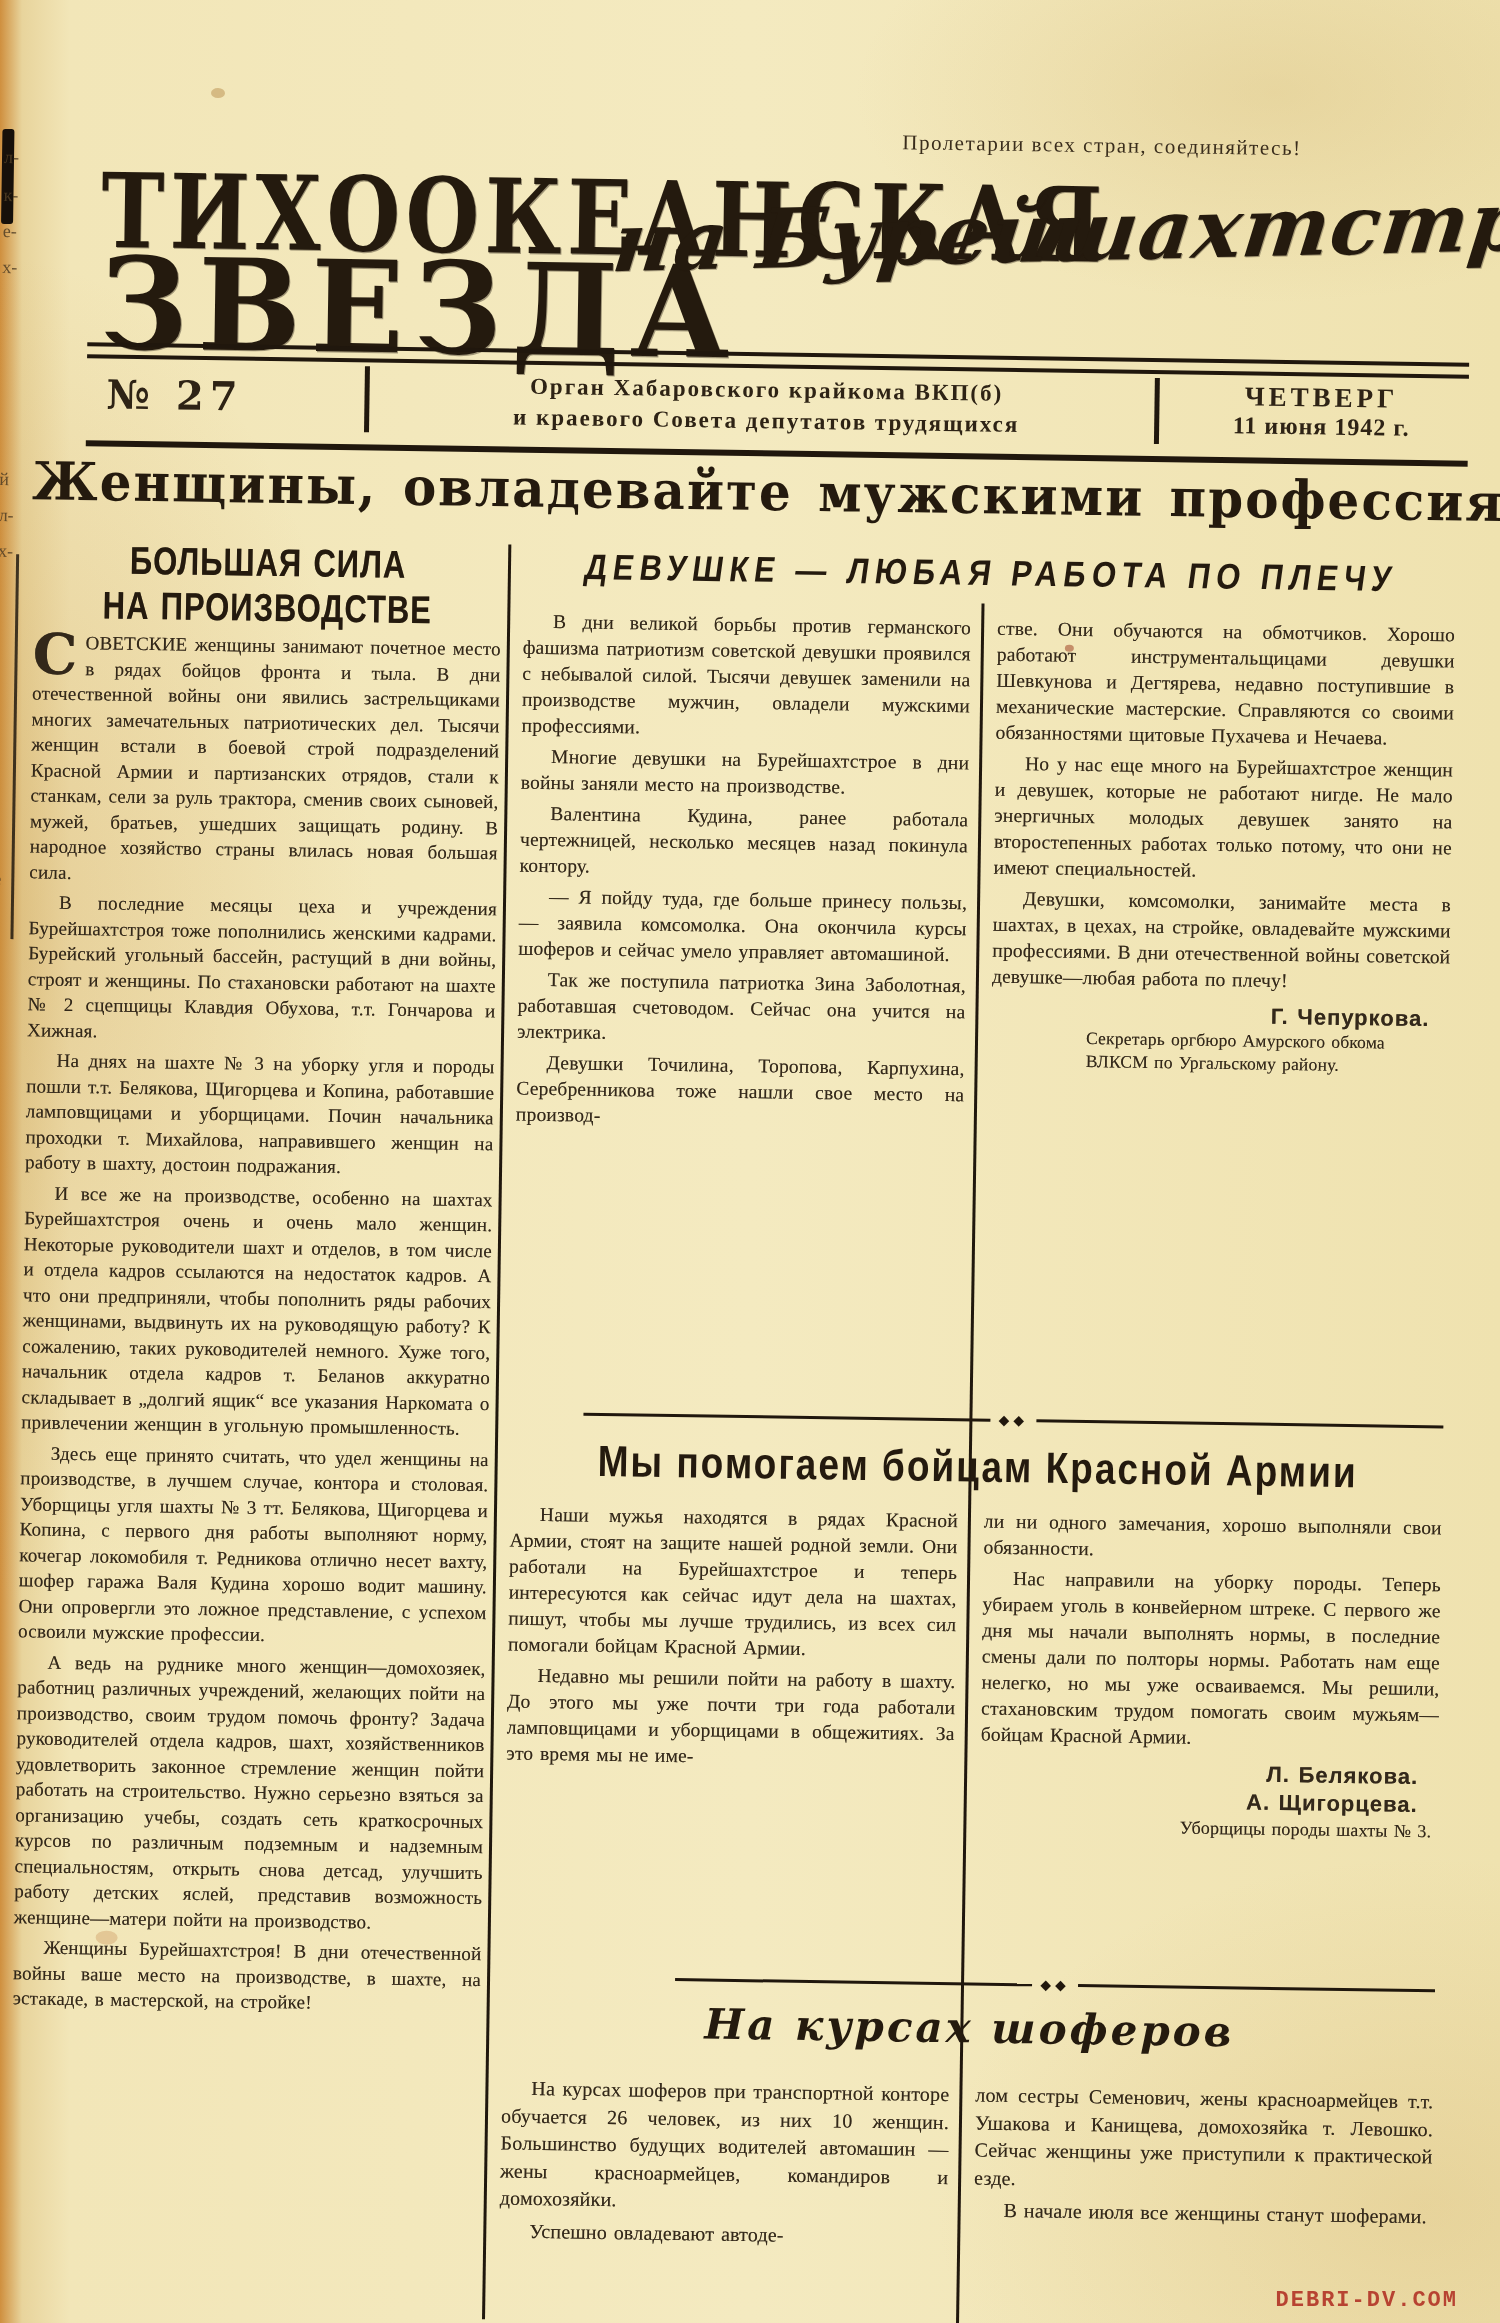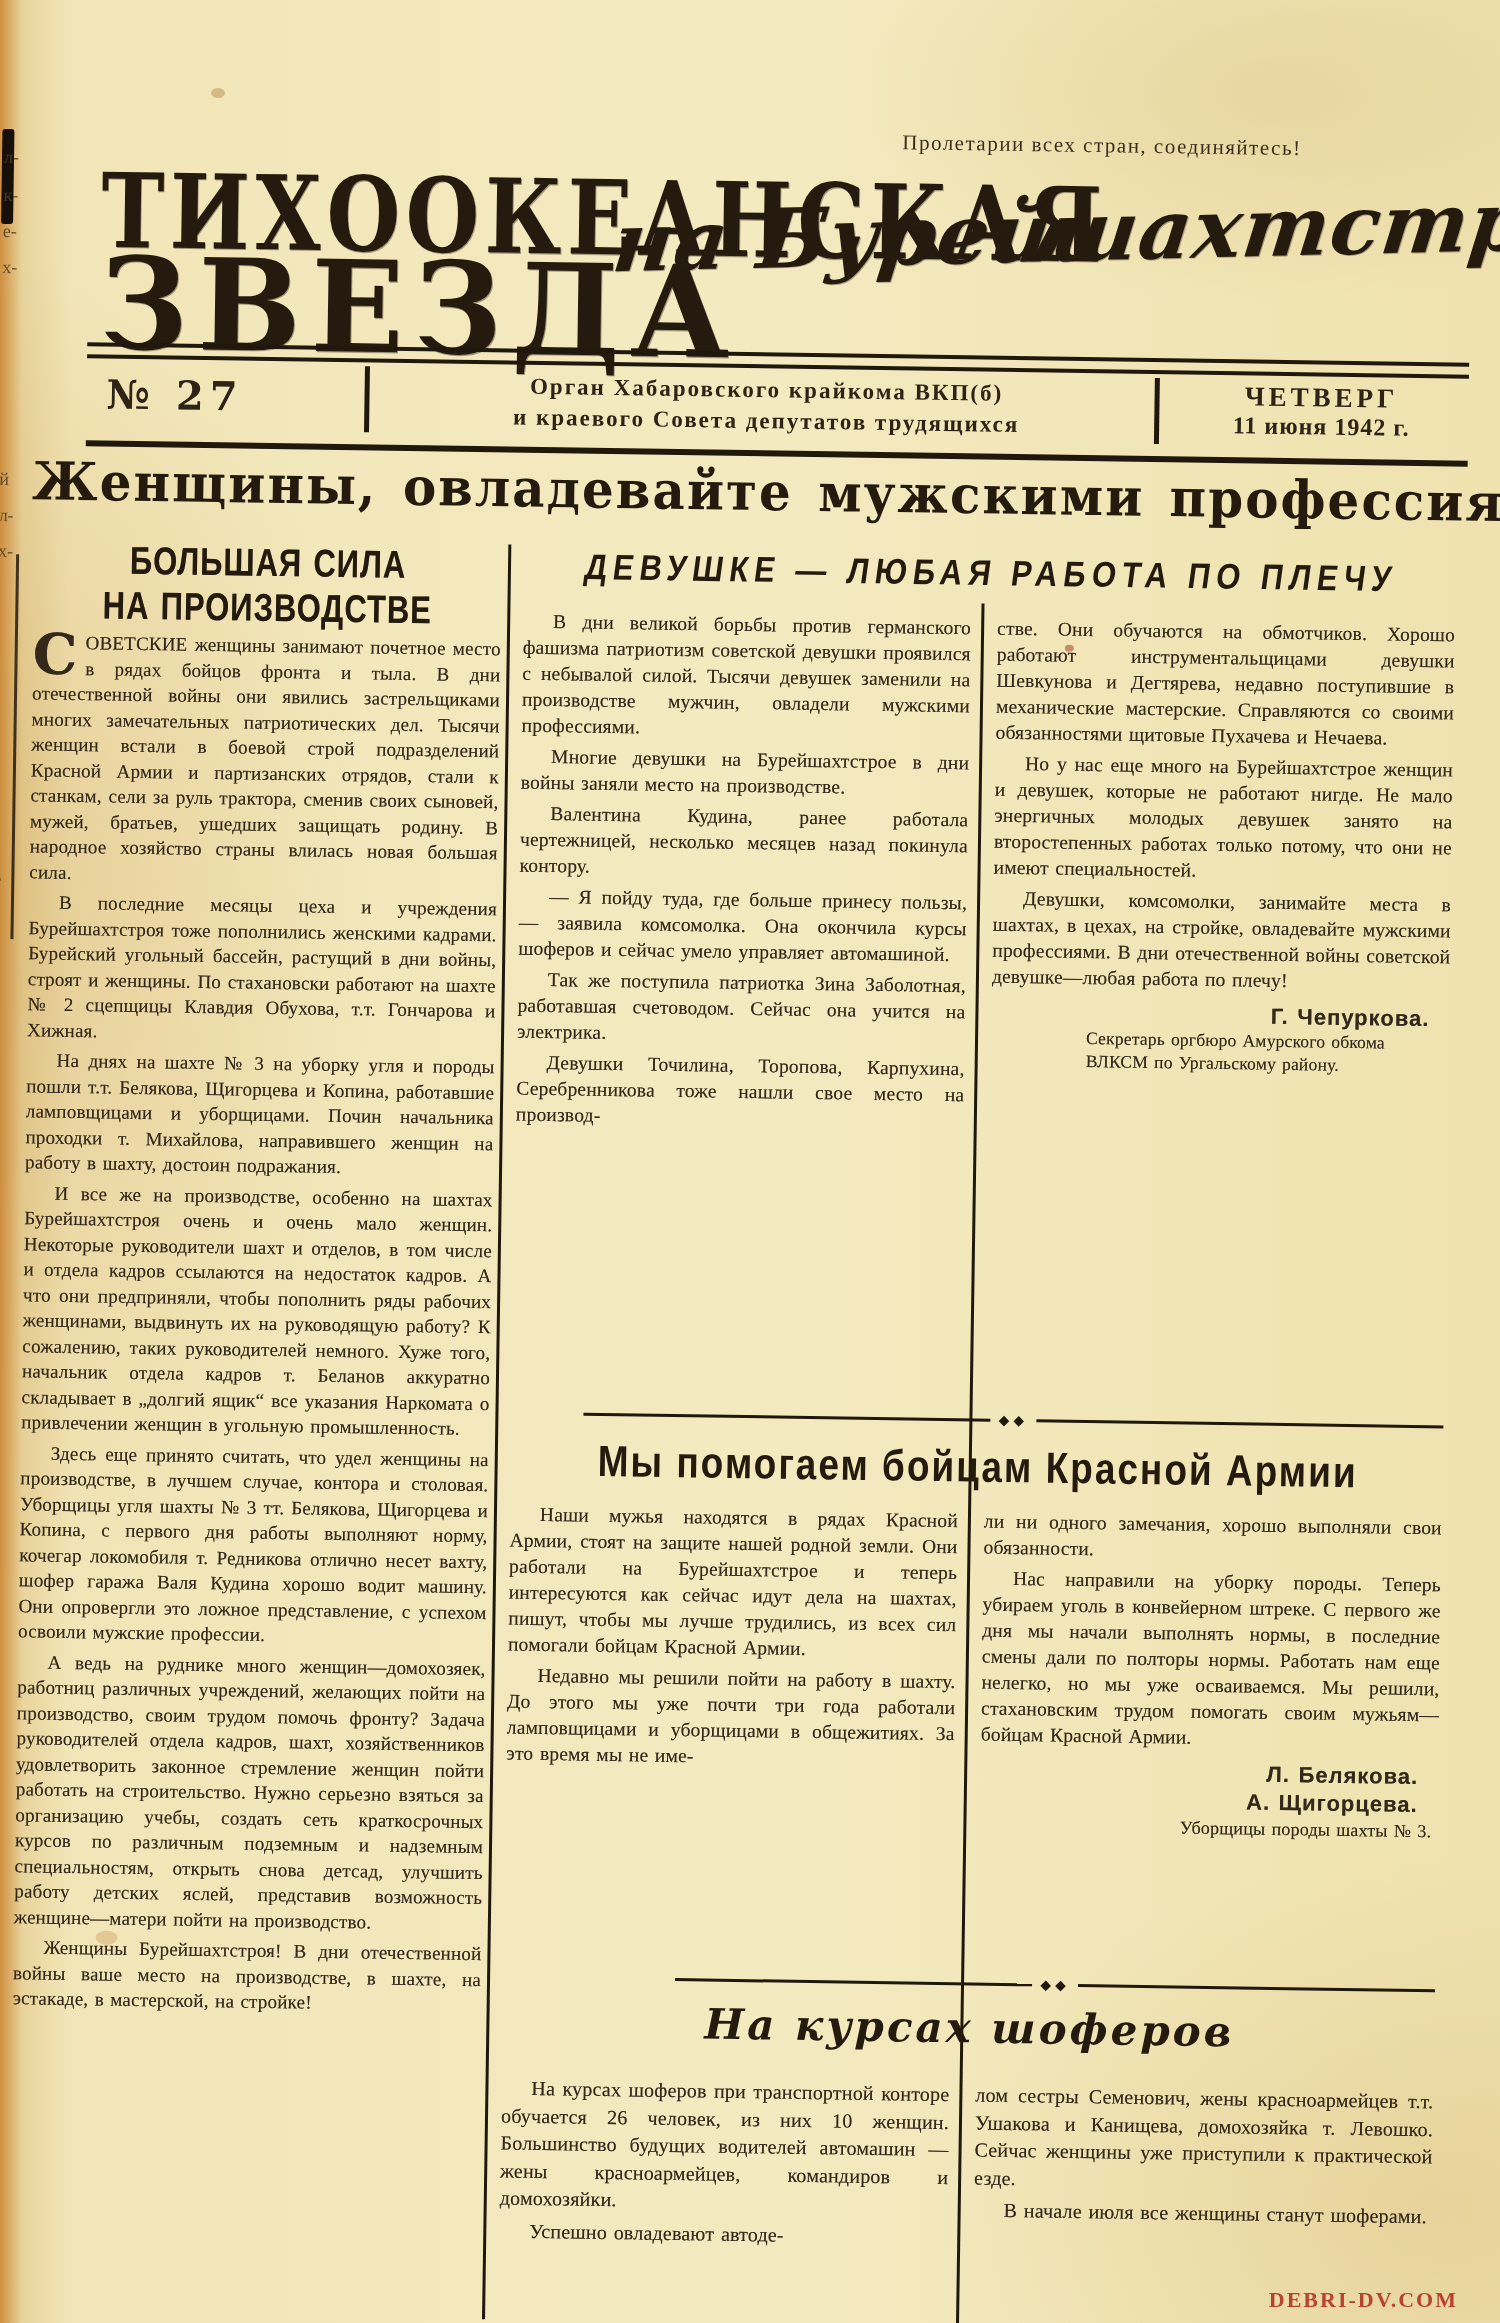--- a/index.html
+++ b/index.html
@@ -64,21 +64,21 @@
   .sig{font-weight:bold;text-align:right;font-size:22px;font-family:"Liberation Sans",sans-serif;
        letter-spacing:1px;margin-top:10px;padding-right:20px;}
   .sig-note{font-size:17.5px;line-height:23px;margin-top:6px;padding-left:95px;text-align:left;text-indent:0;}
   .sig-note2{font-size:18px;text-align:right;margin-top:4px;padding-right:6px;}
 
   .divider{position:absolute;display:flex;align-items:center;color:#20170d;}
   .divider::before,.divider::after{content:"";flex:1;height:3px;background:#20170d;}
   .divider span{font-size:14px;letter-spacing:4px;padding:0 8px;}
 
   .margin-frag{position:absolute;left:2px;font-size:18px;color:#503e25;opacity:.85;}
-  .watermark{position:absolute;right:42px;bottom:10px;font-family:Liberation Serif, serif;
+  .watermark{position:absolute;right:42px;bottom:10px;font-family:Liberation Mono, monospace;
     font-weight:bold;font-size:22px;letter-spacing:2px;color:#b23326;opacity:.9;}
   .spine-blob{position:absolute;left:0;top:140px;width:12px;height:95px;background:#17100a;border-radius:3px;}
   .edge-line{position:absolute;left:20px;top:565px;width:3px;height:385px;background:#17100a;opacity:.8;}
 </style>
 </head>
 <body>
 
 <div class="page">
   <div class="sheet">
 

